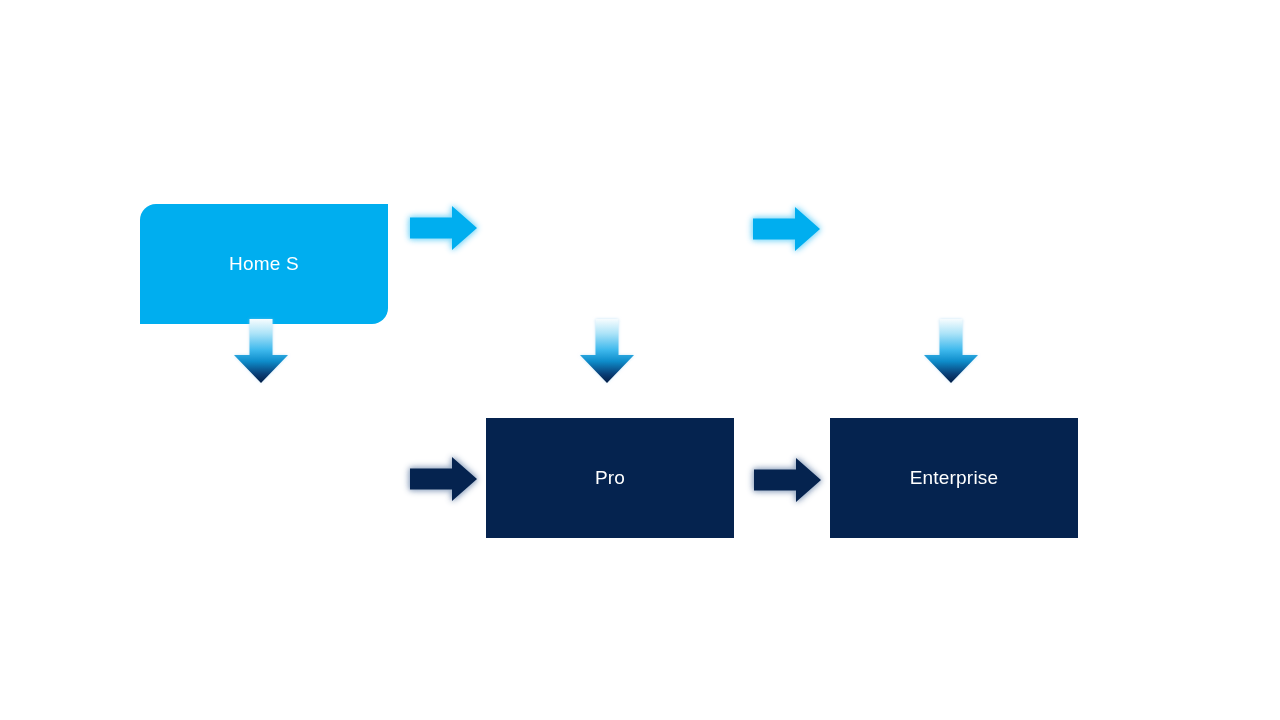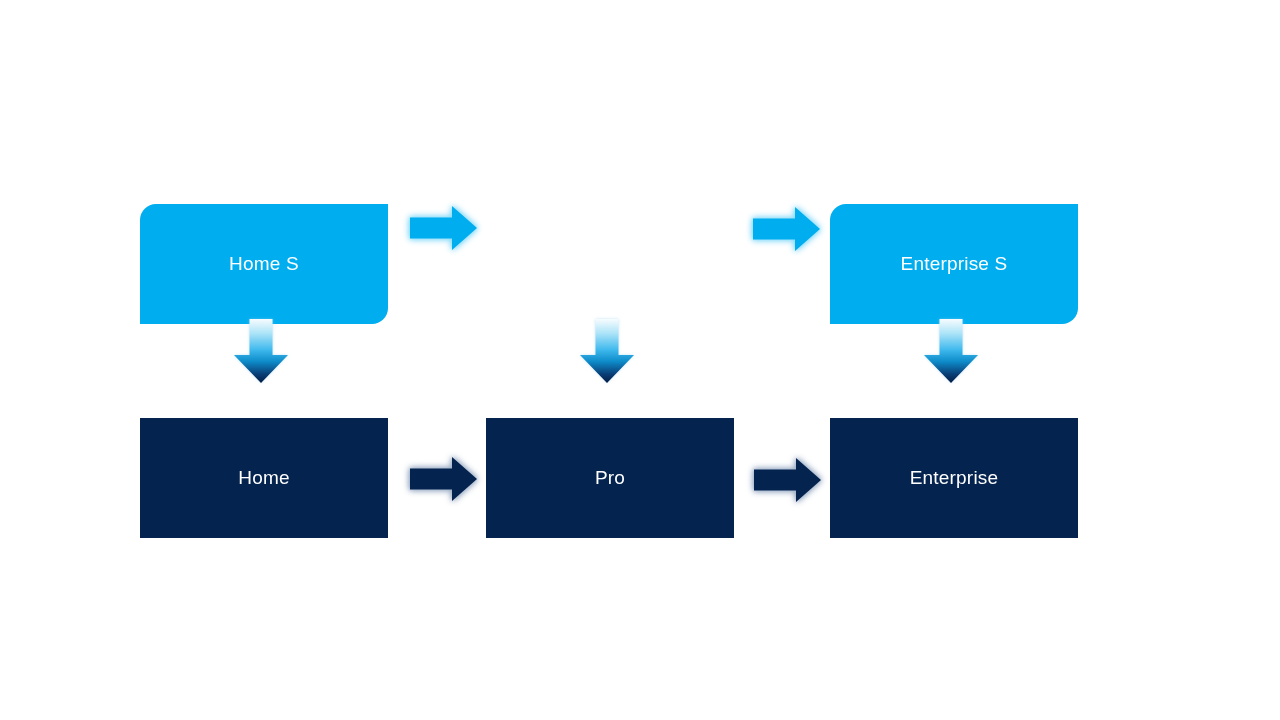--- a/index.html
+++ b/index.html
@@ -92,27 +92,21 @@
         <stop offset="66%" stop-color="#0E8DCB"></stop>
         <stop offset="86%" stop-color="#093F77"></stop>
         <stop offset="100%" stop-color="#031C44"></stop>
       </linearGradient>
     </defs>
   </svg>
 
   <div class="node node-top col-1">
     <span class="node-label">Home S</span>
   </div>
-  <div class="node node-top col-3">
-    <span class="node-label">Enterprise S</span>
-  </div>
 
-  <div class="node node-bottom col-1">
-    <span class="node-label">Home</span>
-  </div>
   <div class="node node-bottom col-3">
     <span class="node-label">Enterprise</span>
   </div>
   <div class="node node-bottom col-2">
     <span class="node-label">Pro</span>
   </div>
 
   <div class="right-arrow top-row ra-pos-top-1">
     <svg viewBox="0 0 67 44">
       <polygon points="0,11.5 42,11.5 42,0 67,22 42,44 42,32.5 0,32.5" fill="#00AEEF"></polygon>

